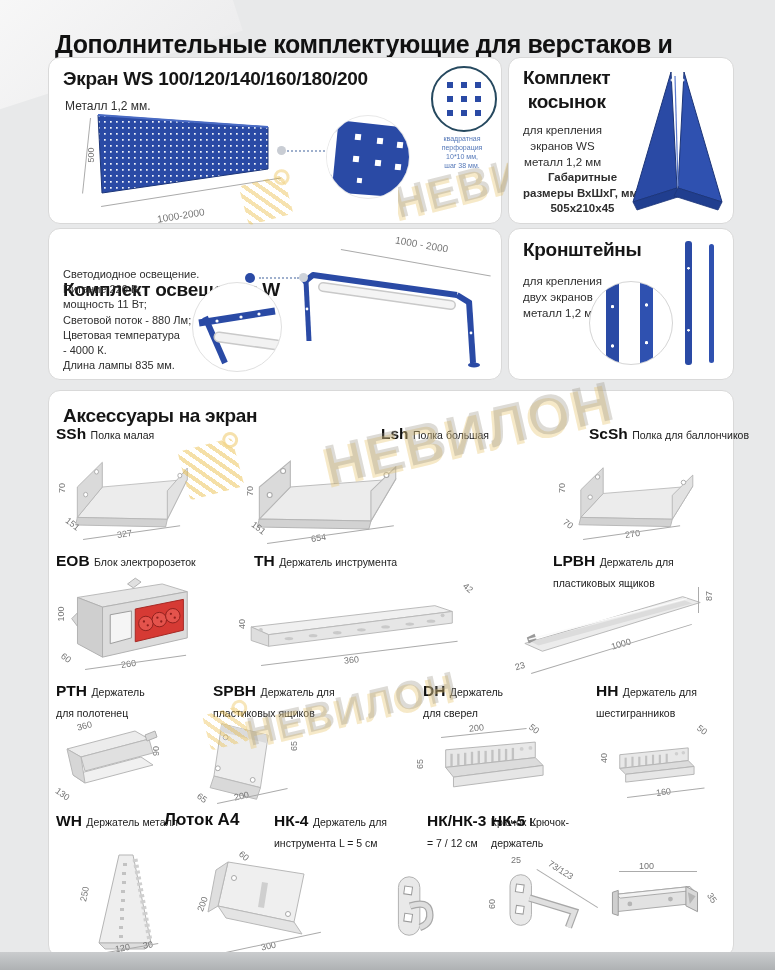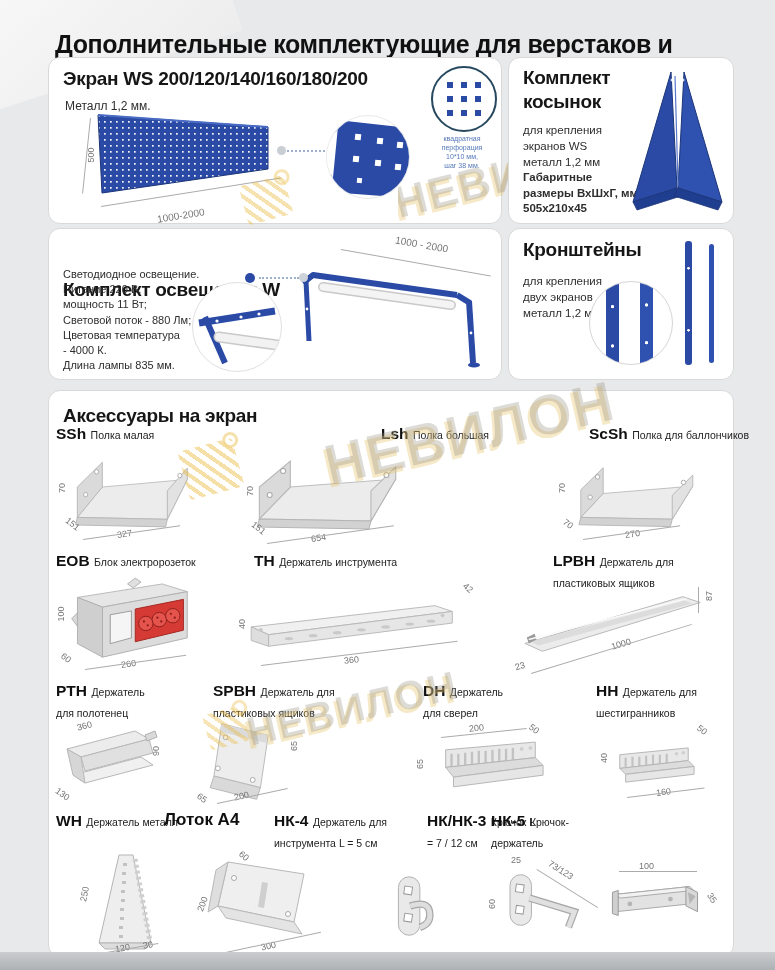--- a/index.html
+++ b/index.html
@@ -42,21 +42,21 @@
   .perf-caption{position:absolute;font-size:7px;line-height:1.3;color:#5578b8;text-align:center;}
 </style>
 </head>
 <body>
 
 <div class="corner-light"></div>
 
 <h1 class="page-title">Дополнительные комплектующие для верстаков и тележек</h1>
 
 <div class="panel" style="left:48px;top:57px;width:452px;height:165px;">
-  <div class="ptitle" style="left:14px;top:10px;">Экран WS 200/120/140/160/180/200</div>
+  <div class="ptitle" style="left:14px;top:10px;">Экран WS 100/120/140/160/180/200</div>
   <div class="desc" style="left:16px;top:40px;font-size:12px;">Металл 1,2 мм.</div>
 
   <svg style="left:47px;top:55px;" width="185" height="85" viewBox="0 0 185 85">
     <defs>
       <pattern id="pf" width="6" height="6" patternUnits="userSpaceOnUse">
         <rect width="6" height="6" fill="#2a4aa5"></rect>
         <rect x="2" y="2" width="1.7" height="1.7" fill="#ffffff" opacity="0.95"></rect>
       </pattern>
     </defs>
     <polygon points="2,2 172,14 172,56 6,80" fill="url(#pf)" stroke="#1c3578" stroke-width="1"></polygon>
@@ -101,21 +101,21 @@
           <rect x="42" y="42" width="6" height="6"></rect>
       </g>
     </svg>
   </div>
   <div class="perf-caption pre" style="left:368px;top:76px;width:90px;">квадратная
 перфорация
 10*10 мм,
 шаг 38 мм.</div>
 </div>
 
-<div class="panel" style="left:508px;top:57px;width:224px;height:165px;">
+<div class="panel" style="left:508px;top:57px;width:224px;height:165px;text-align:center;">
   <div class="ptitle pre" style="left:14px;top:8px;line-height:1.25;">Комплект
 косынок</div>
   <div class="desc pre" style="left:14px;top:64px;">для крепления
 экранов WS
 металл 1,2 мм</div>
   <div class="desc pre" style="left:14px;top:112px;line-height:1.35;font-weight:bold;">Габаритные
 размеры ВхШхГ, мм:
 505х210х45</div>
   <svg style="left:116px;top:10px;" width="105" height="150" viewBox="0 0 105 150">
     <polygon points="46,4 52,120 8,134" fill="#2a4aa5" stroke="#1c3578" stroke-width="1"></polygon>

